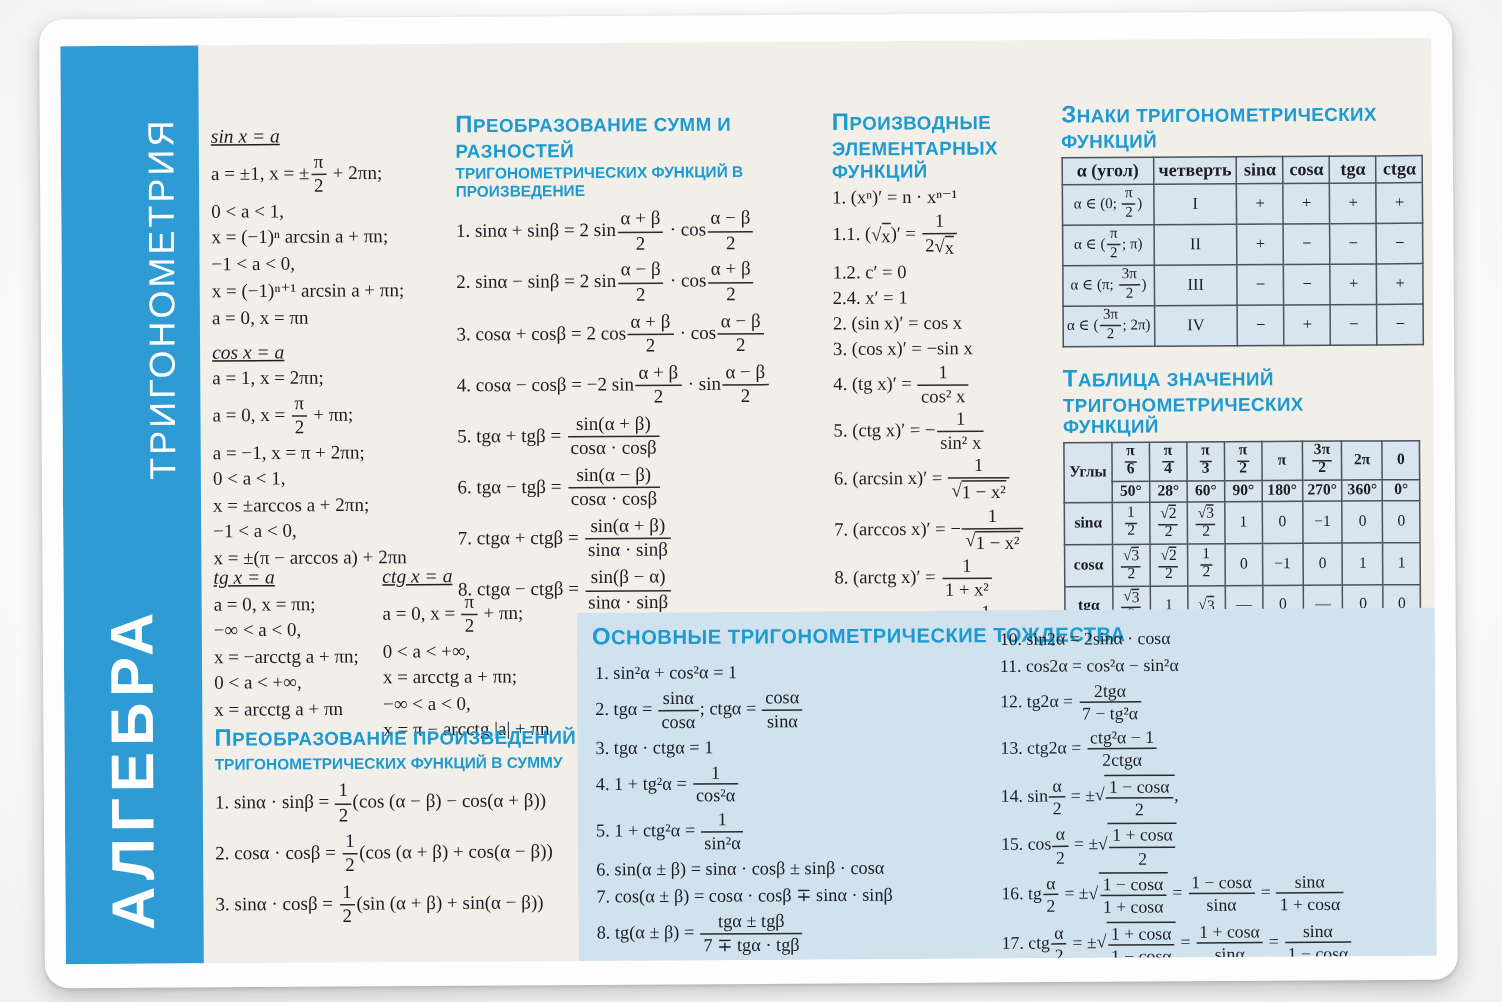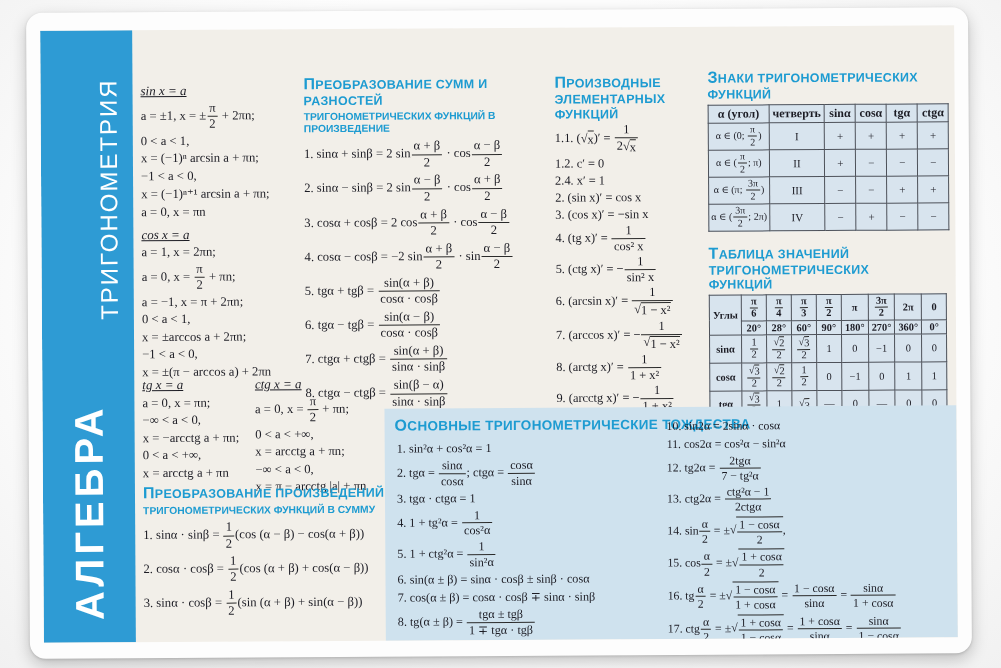--- a/index.html
+++ b/index.html
@@ -204,20 +204,21 @@
             <div class="fline">8. ctgα − ctgβ = <span class="fr">
                 <span class="nu">sin(β − α)</span>
                 <span class="de">sinα · sinβ</span>
               </span></div>
           </div>
       </section>
 
       <section id="col3">
         <h2 class="h-main">Производные элементарных функций</h2>
         <div>
+            <div class="fline">1. (xⁿ)′ = n · xⁿ⁻¹</div>
             <div class="fline">1.1. (<span class="sq">√<span class="ov">x</span></span>)′ = <span class="fr">
                 <span class="nu">1</span>
                 <span class="de">2<span class="sq">√<span class="ov">x</span></span></span>
               </span></div>
             <div class="fline">1.2. c′ = 0</div>
             <div class="fline">2.4. x′ = 1</div>
             <div class="fline">2. (sin x)′ = cos x</div>
             <div class="fline">3. (cos x)′ = −sin x</div>
             <div class="fline">4. (tg x)′ = <span class="fr">
                 <span class="nu">1</span>
@@ -340,21 +341,21 @@
                     </span></th>
                   <th>π</th>
                   <th><span class="fr">
                       <span class="nu">3π</span>
                       <span class="de">2</span>
                     </span></th>
                   <th>2π</th>
                   <th>0</th>
                 </tr>
                 <tr>
-                  <th>20°</th>
+                  <th>50°</th>
                   <th>28°</th>
                   <th>60°</th>
                   <th>90°</th>
                   <th>180°</th>
                   <th>270°</th>
                   <th>360°</th>
                   <th>0°</th>
                 </tr>
                 <tr>
                   <th>sinα</th>
@@ -446,21 +447,21 @@
                 <span class="de">cos²α</span>
               </span></div>
             <div class="fline">5. 1 + ctg²α = <span class="fr">
                 <span class="nu">1</span>
                 <span class="de">sin²α</span>
               </span></div>
             <div class="fline">6. sin(α ± β) = sinα · cosβ ± sinβ · cosα</div>
             <div class="fline">7. cos(α ± β) = cosα · cosβ ∓ sinα · sinβ</div>
             <div class="fline">8. tg(α ± β) = <span class="fr">
                 <span class="nu">tgα ± tgβ</span>
-                <span class="de">1 ∓ tgα · tgβ</span>
+                <span class="de">7 ∓ tgα · tgβ</span>
               </span></div>
             <div class="fline">9. ctg(α ± β) = <span class="fr">
                 <span class="nu">ctgα · ctgβ ∓ 1</span>
               </span></div>
           </div>
         <div id="ident-right">
             <div class="fline">10. sin2α = 2sinα · cosα</div>
             <div class="fline">11. cos2α = cos²α − sin²α</div>
             <div class="fline">12. tg2α = <span class="fr">
                 <span class="nu">2tgα</span>

